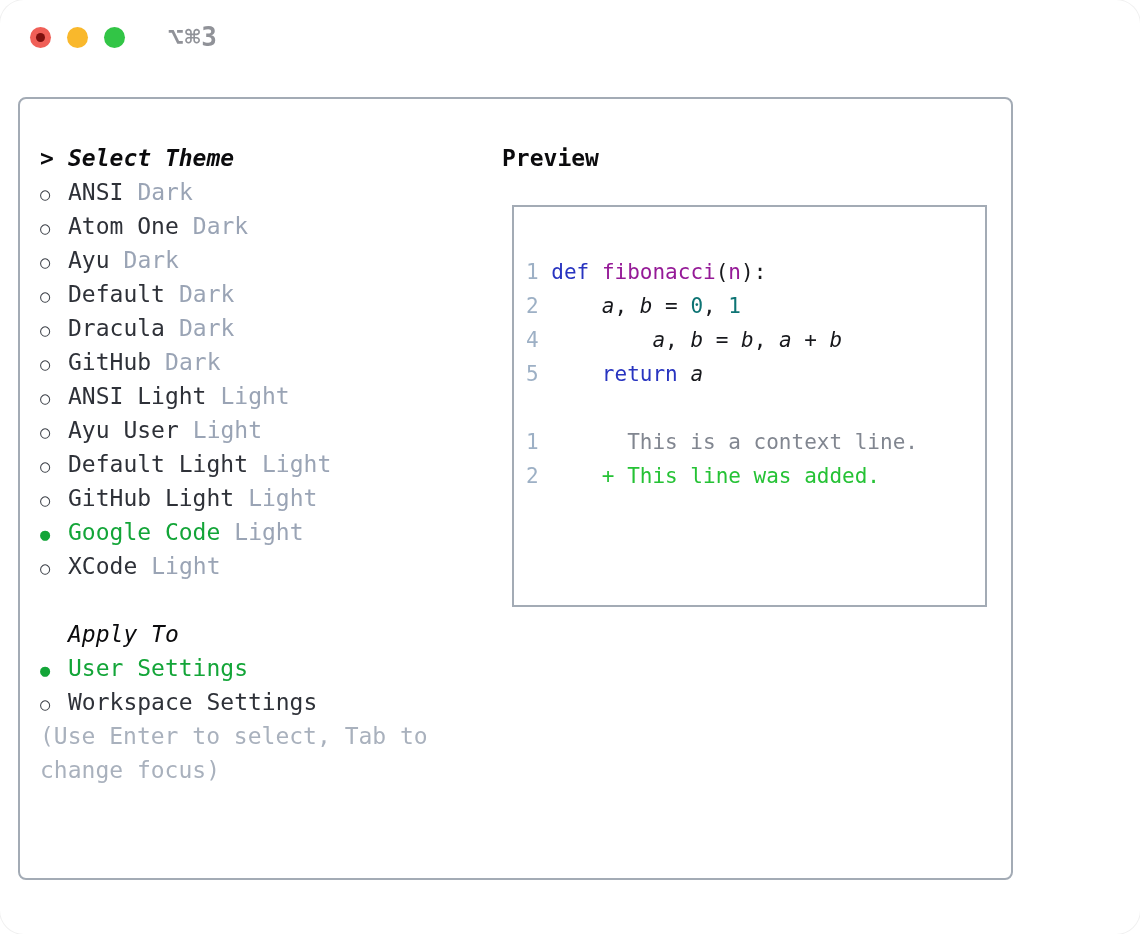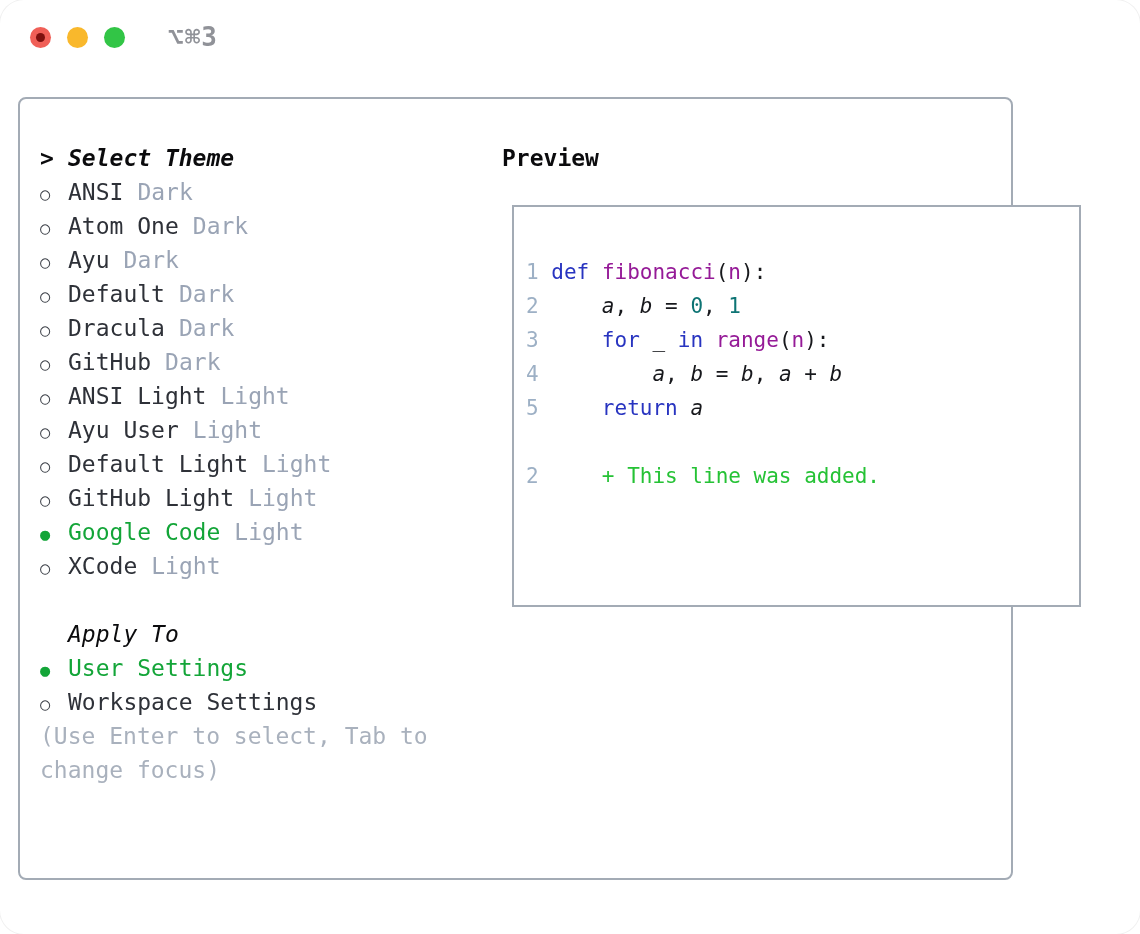--- a/index.html
+++ b/index.html
@@ -43,21 +43,21 @@
   .theme-row.selected .label{color:var(--selection_green,#13a538);}
   .apply-header{margin-top:34px;}
   .apply-header .header-label{font-weight:normal;color:var(--bold_black,#0b0b0d);}
   .help{width:404px;color:var(--help_gray,#a9b1bd);white-space:normal;line-height:34px;}
   
   .preview-title{
     position:absolute;left:482px;top:42px;height:34px;line-height:34px;
     font-size:23px;font-weight:bold;color:var(--bold_black,#0b0b0d);
   }
   .preview-box{
-    position:absolute;left:492px;top:106px;width:569px;height:402px;
+    position:absolute;left:492px;top:106px;width:475px;height:402px;
     border:2px solid var(--border_gray,#a3abb5);
     background:#ffffff;
     padding:48px 0 0 12px;
     overflow:hidden;
   }
   .code-line{white-space:pre;height:34px;line-height:34px;font-size:21px;}
   .gutter{display:inline-block;width:2ch;color:var(--gutter,#9db0c5);}
   .tok-keyword{color:var(--keyword,#2834c0);}
   .tok-function{color:var(--function,#951a97);}
   .tok-literal{color:var(--literal,#0e7474);}
@@ -116,22 +116,22 @@
 
       <div class="help">(Use Enter to select, Tab to change focus)</div>
     </div>
 
     <div class="preview-title">Preview</div>
 
     <div class="preview-box">
       <div id="code-block">
           <div class="code-line"><span class="gutter">1 </span><span class="tok-keyword">def</span><span class="tok-plain"> </span><span class="tok-function">fibonacci</span><span class="tok-plain">(</span><span class="tok-function">n</span><span class="tok-plain">):</span></div>
           <div class="code-line"><span class="gutter">2 </span><span class="tok-plain">    </span><span class="tok-plain tok-italic">a</span><span class="tok-plain">, </span><span class="tok-plain tok-italic">b</span><span class="tok-plain"> = </span><span class="tok-literal">0</span><span class="tok-plain">, </span><span class="tok-literal">1</span></div>
-          <div class="code-line"><span class="gutter">3 </span><span class="tok-plain">    </span><span class="tok-keyword">for</span><span class="tok-plain"> _ </span><span class="tok-keyword">in</span><span class="tok-plain"> </span><span class="tok-function">range</span><span class="tok-plain">(</span><span class="tok-function">n</span><span class="tok-plain">):</span></div>
           <div class="code-line"><span class="gutter">4 </span><span class="tok-plain">        </span><span class="tok-plain tok-italic">a</span><span class="tok-plain">, </span><span class="tok-plain tok-italic">b</span><span class="tok-plain"> = </span><span class="tok-plain tok-italic">b</span><span class="tok-plain">, </span><span class="tok-plain tok-italic">a</span><span class="tok-plain"> + </span><span class="tok-plain tok-italic">b</span></div>
           <div class="code-line"><span class="gutter">5 </span><span class="tok-plain">    </span><span class="tok-keyword">return</span><span class="tok-plain"> </span><span class="tok-plain tok-italic">a</span></div>
           <div class="code-line"><span class="gutter"></span></div>
+          <div class="code-line"><span class="gutter">1 </span><span class="tok-context">      This is a context line.</span></div>
           <div class="code-line"><span class="gutter">2 </span><span class="tok-added">    + This line was added.</span></div>
         </div>
     </div>
 
   </div>
 </div>
 
 </body></html>

